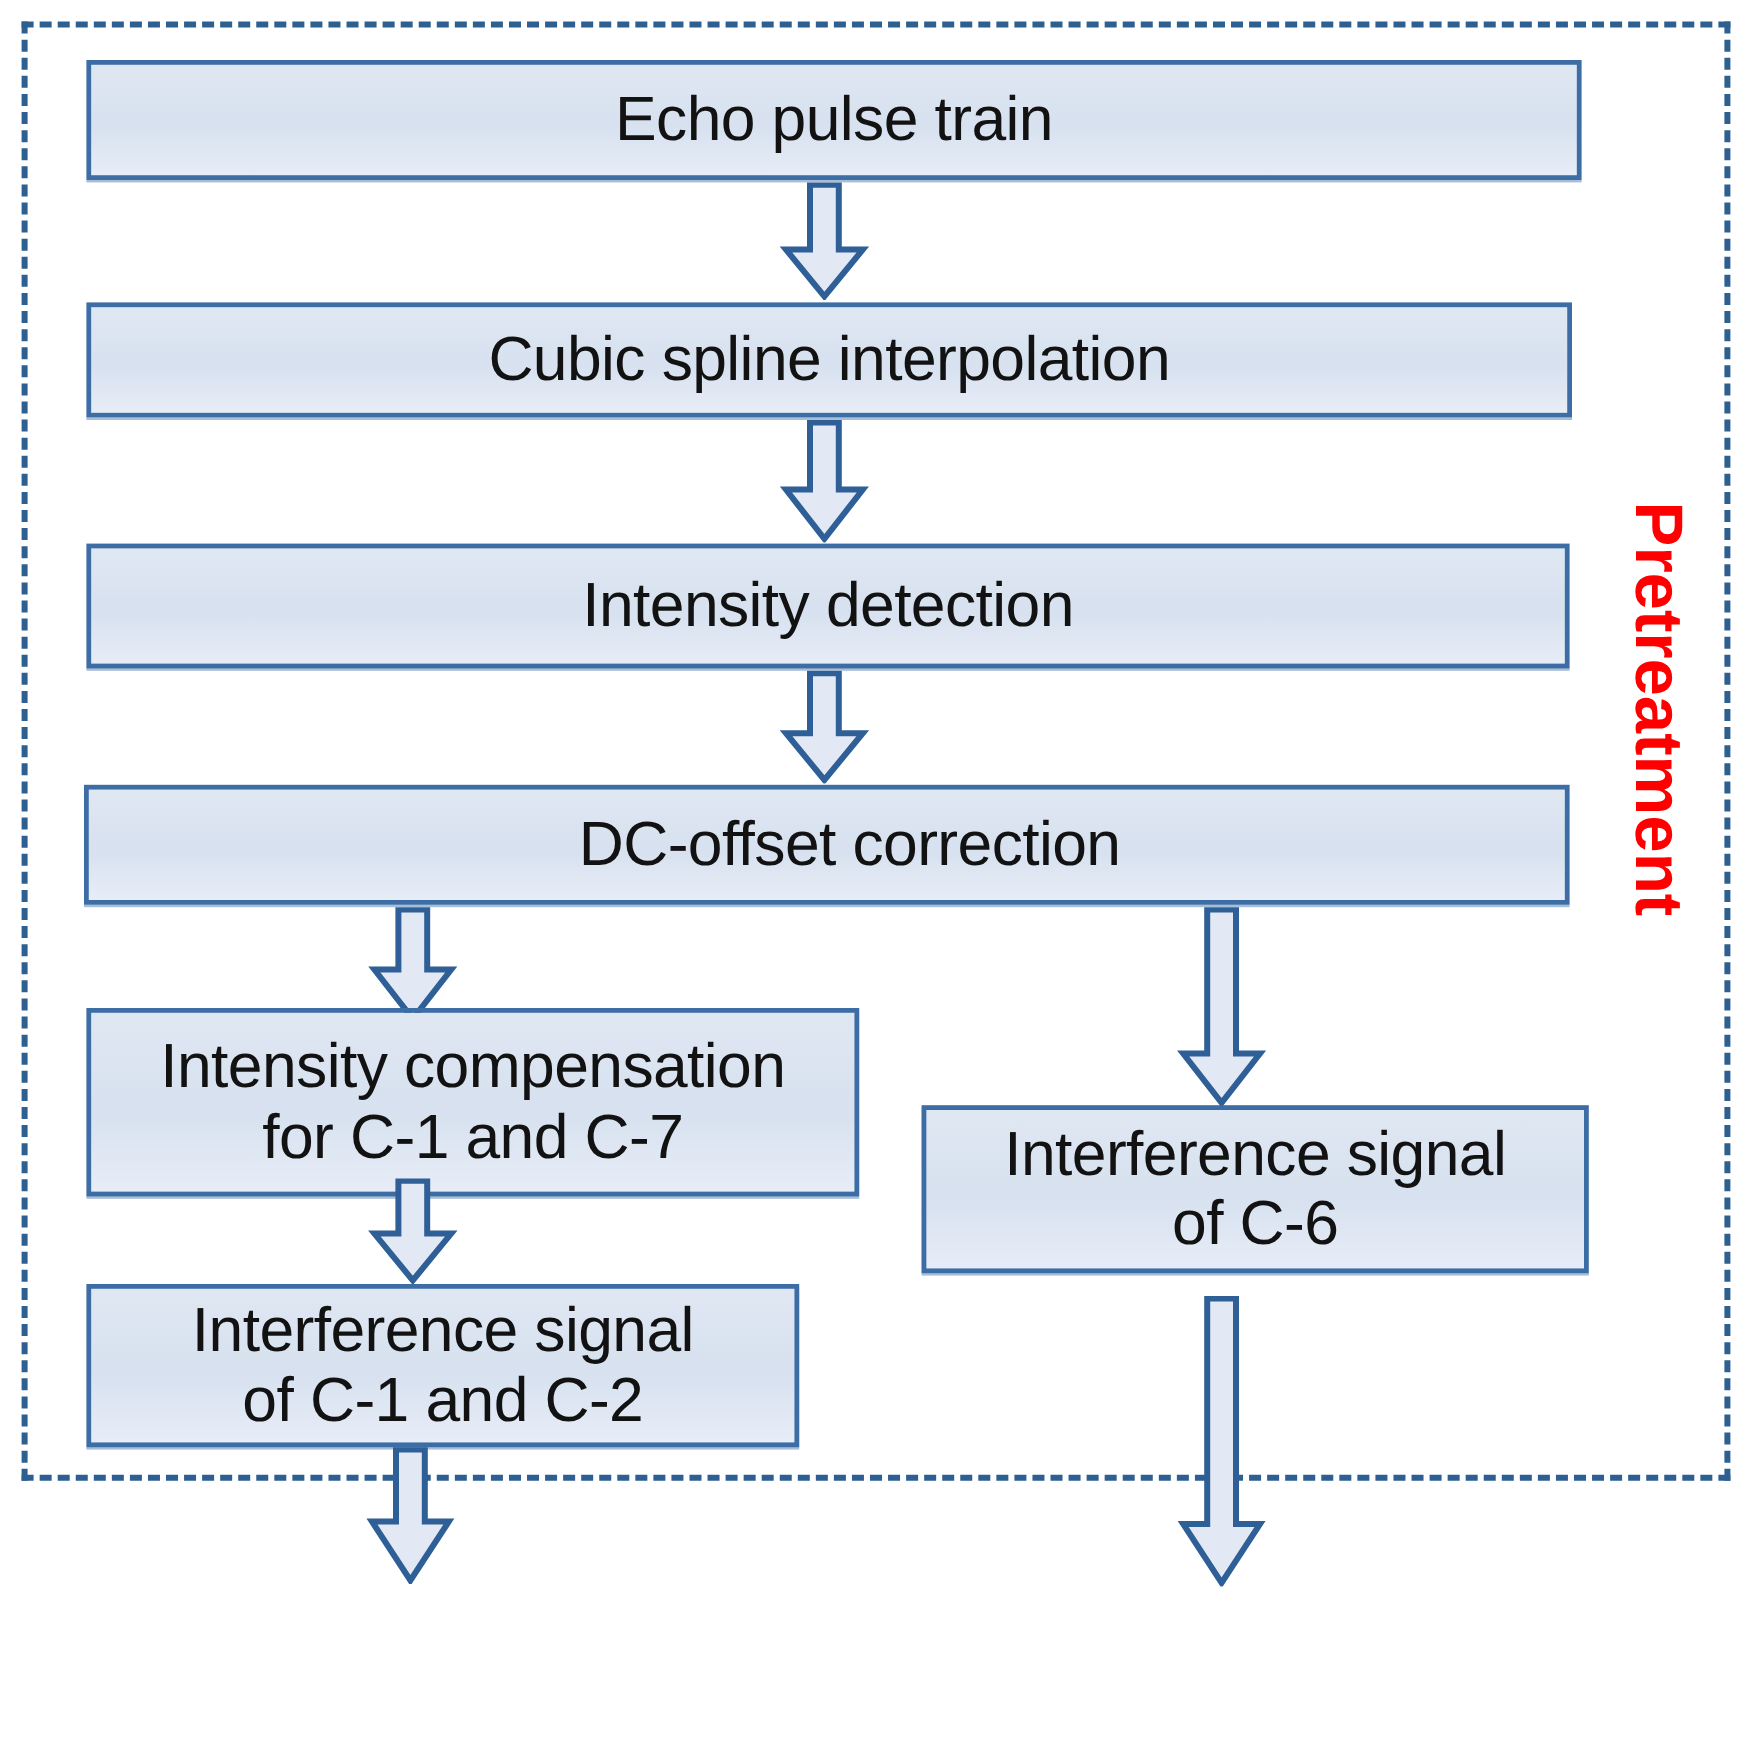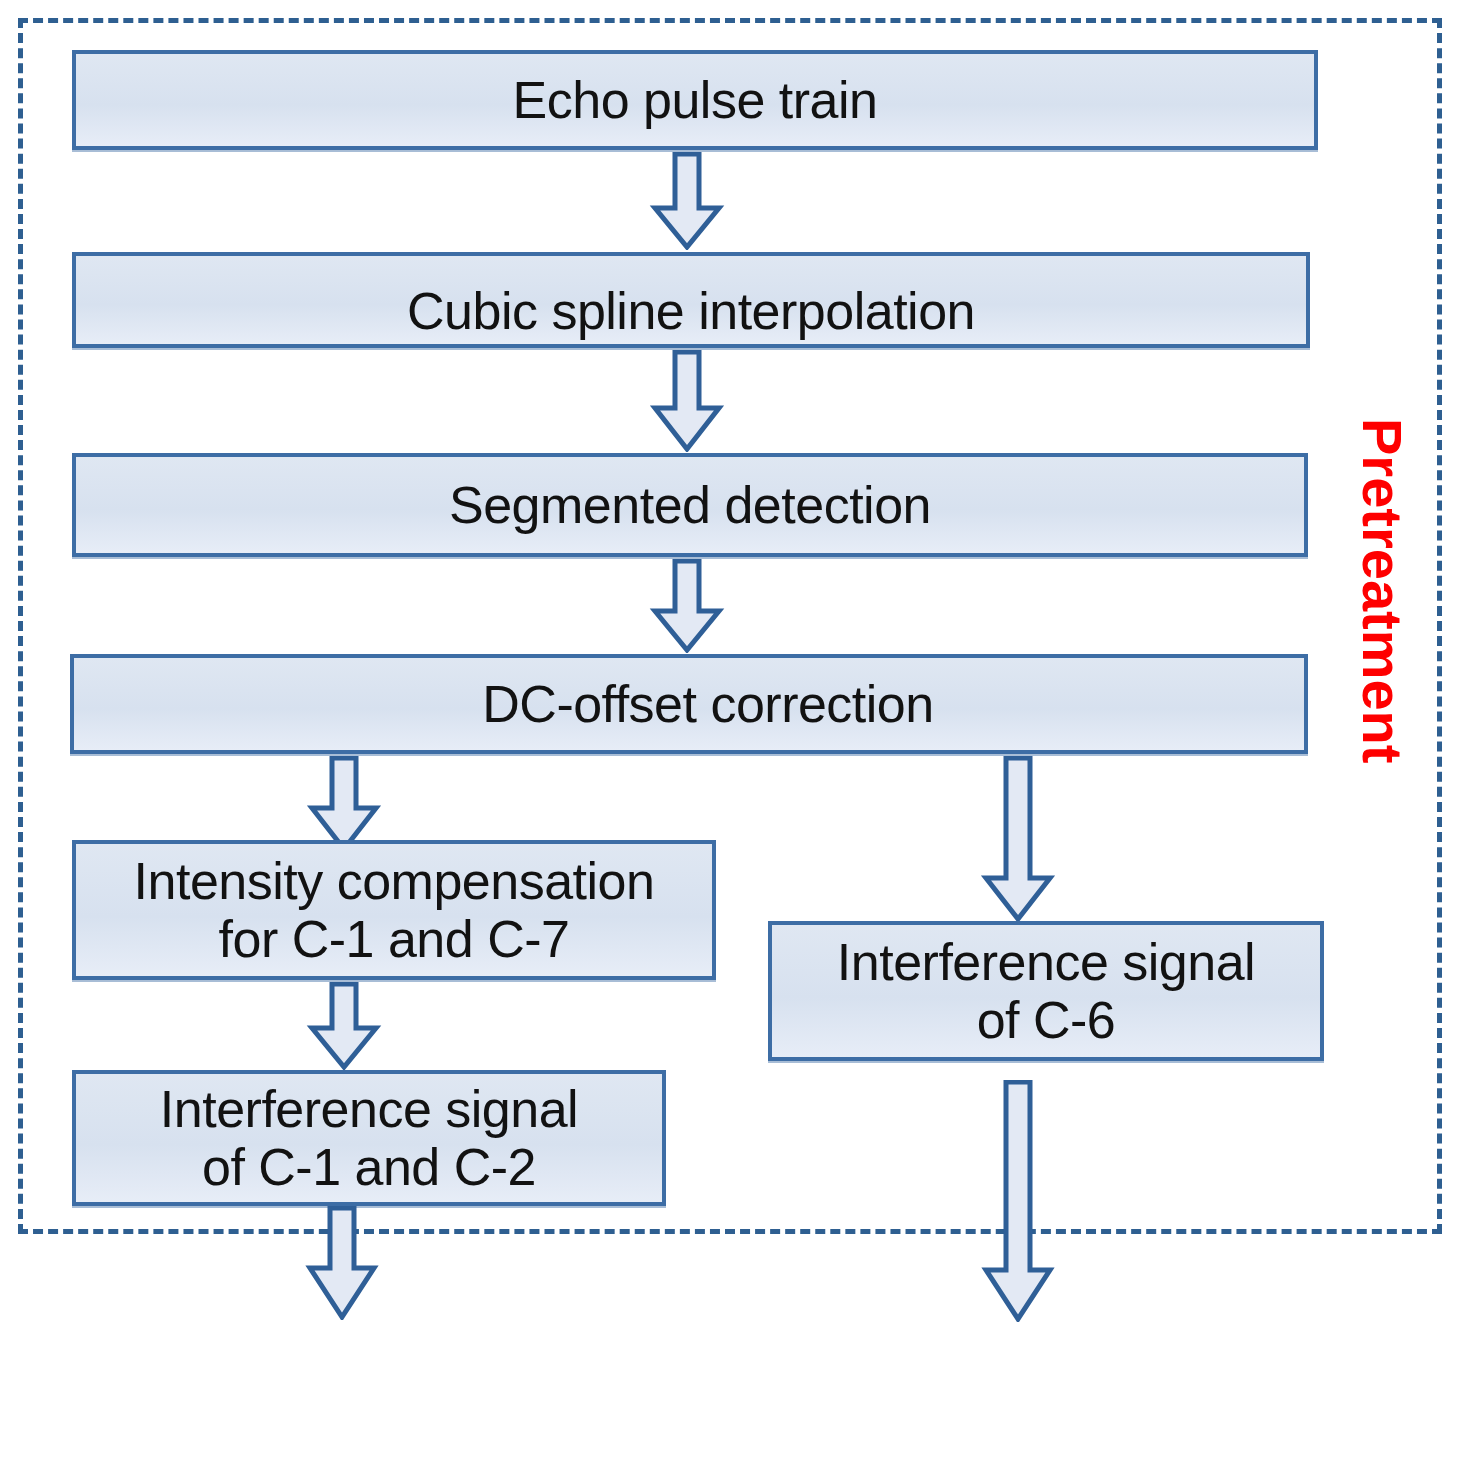--- a/index.html
+++ b/index.html
@@ -80,32 +80,32 @@
   <div class="box" style="left:72px; top:50px; width:1246px; height:100px;text-align:center;">
     <span class="txt">Echo pulse train</span>
   </div>
 
   <div class="arrow" style="left:645px; top:152px; width:84px; height:98px;">
     <svg viewBox="0 0 84 98" preserveAspectRatio="none">
       <polygon points="30,2 54,2 54,56 74,56 42,95 10,56 30,56" fill="#e3e9f4" stroke="#2f5f97" stroke-width="5"></polygon>
     </svg>
   </div>
 
-  <div class="box" style="left:72px; top:252px; width:1238px; height:96px;align-items:flex-end;">
+  <div class="box" style="left:72px; top:252px; width:1238px; height:96px;">
     <span class="txt">Cubic spline interpolation</span>
   </div>
 
   <div class="arrow" style="left:645px; top:350px; width:84px; height:102px;">
     <svg viewBox="0 0 84 102" preserveAspectRatio="none">
       <polygon points="30,2 54,2 54,58 74,58 42,99 10,58 30,58" fill="#e3e9f4" stroke="#2f5f97" stroke-width="5"></polygon>
     </svg>
   </div>
 
   <div class="box" style="left:72px; top:453px; width:1236px; height:104px;">
-    <span class="txt">Segmented detection</span>
+    <span class="txt">Intensity detection</span>
   </div>
 
   <div class="arrow" style="left:645px; top:559px; width:84px; height:94px;">
     <svg viewBox="0 0 84 94" preserveAspectRatio="none">
       <polygon points="30,2 54,2 54,52 74,52 42,91 10,52 30,52" fill="#e3e9f4" stroke="#2f5f97" stroke-width="5"></polygon>
     </svg>
   </div>
 
   <div class="box" style="left:70px; top:654px; width:1238px; height:100px;padding-left:48px;">
     <span class="txt">DC-offset correction</span>
@@ -116,21 +116,21 @@
       <polygon points="30,2 54,2 54,52 74,52 42,93 10,52 30,52" fill="#e3e9f4" stroke="#2f5f97" stroke-width="5"></polygon>
     </svg>
   </div>
 
   <div class="arrow" style="left:976px; top:756px; width:84px; height:166px;">
     <svg viewBox="0 0 84 166" preserveAspectRatio="none">
       <polygon points="30,2 54,2 54,122 74,122 42,163 10,122 30,122" fill="#e3e9f4" stroke="#2f5f97" stroke-width="5"></polygon>
     </svg>
   </div>
 
-  <div class="box" style="left:72px; top:840px; width:644px; height:140px;">
+  <div class="box" style="left:72px; top:840px; width:644px; height:157px;">
     <span class="txt">
       <span>Intensity compensation</span><br>
       <span>for C-1 and C-7</span>
     </span>
   </div>
 
   <div class="box" style="left:768px; top:921px; width:556px; height:140px;">
     <span class="txt">
       <span>Interference signal</span><br>
       <span>of C-6</span>

